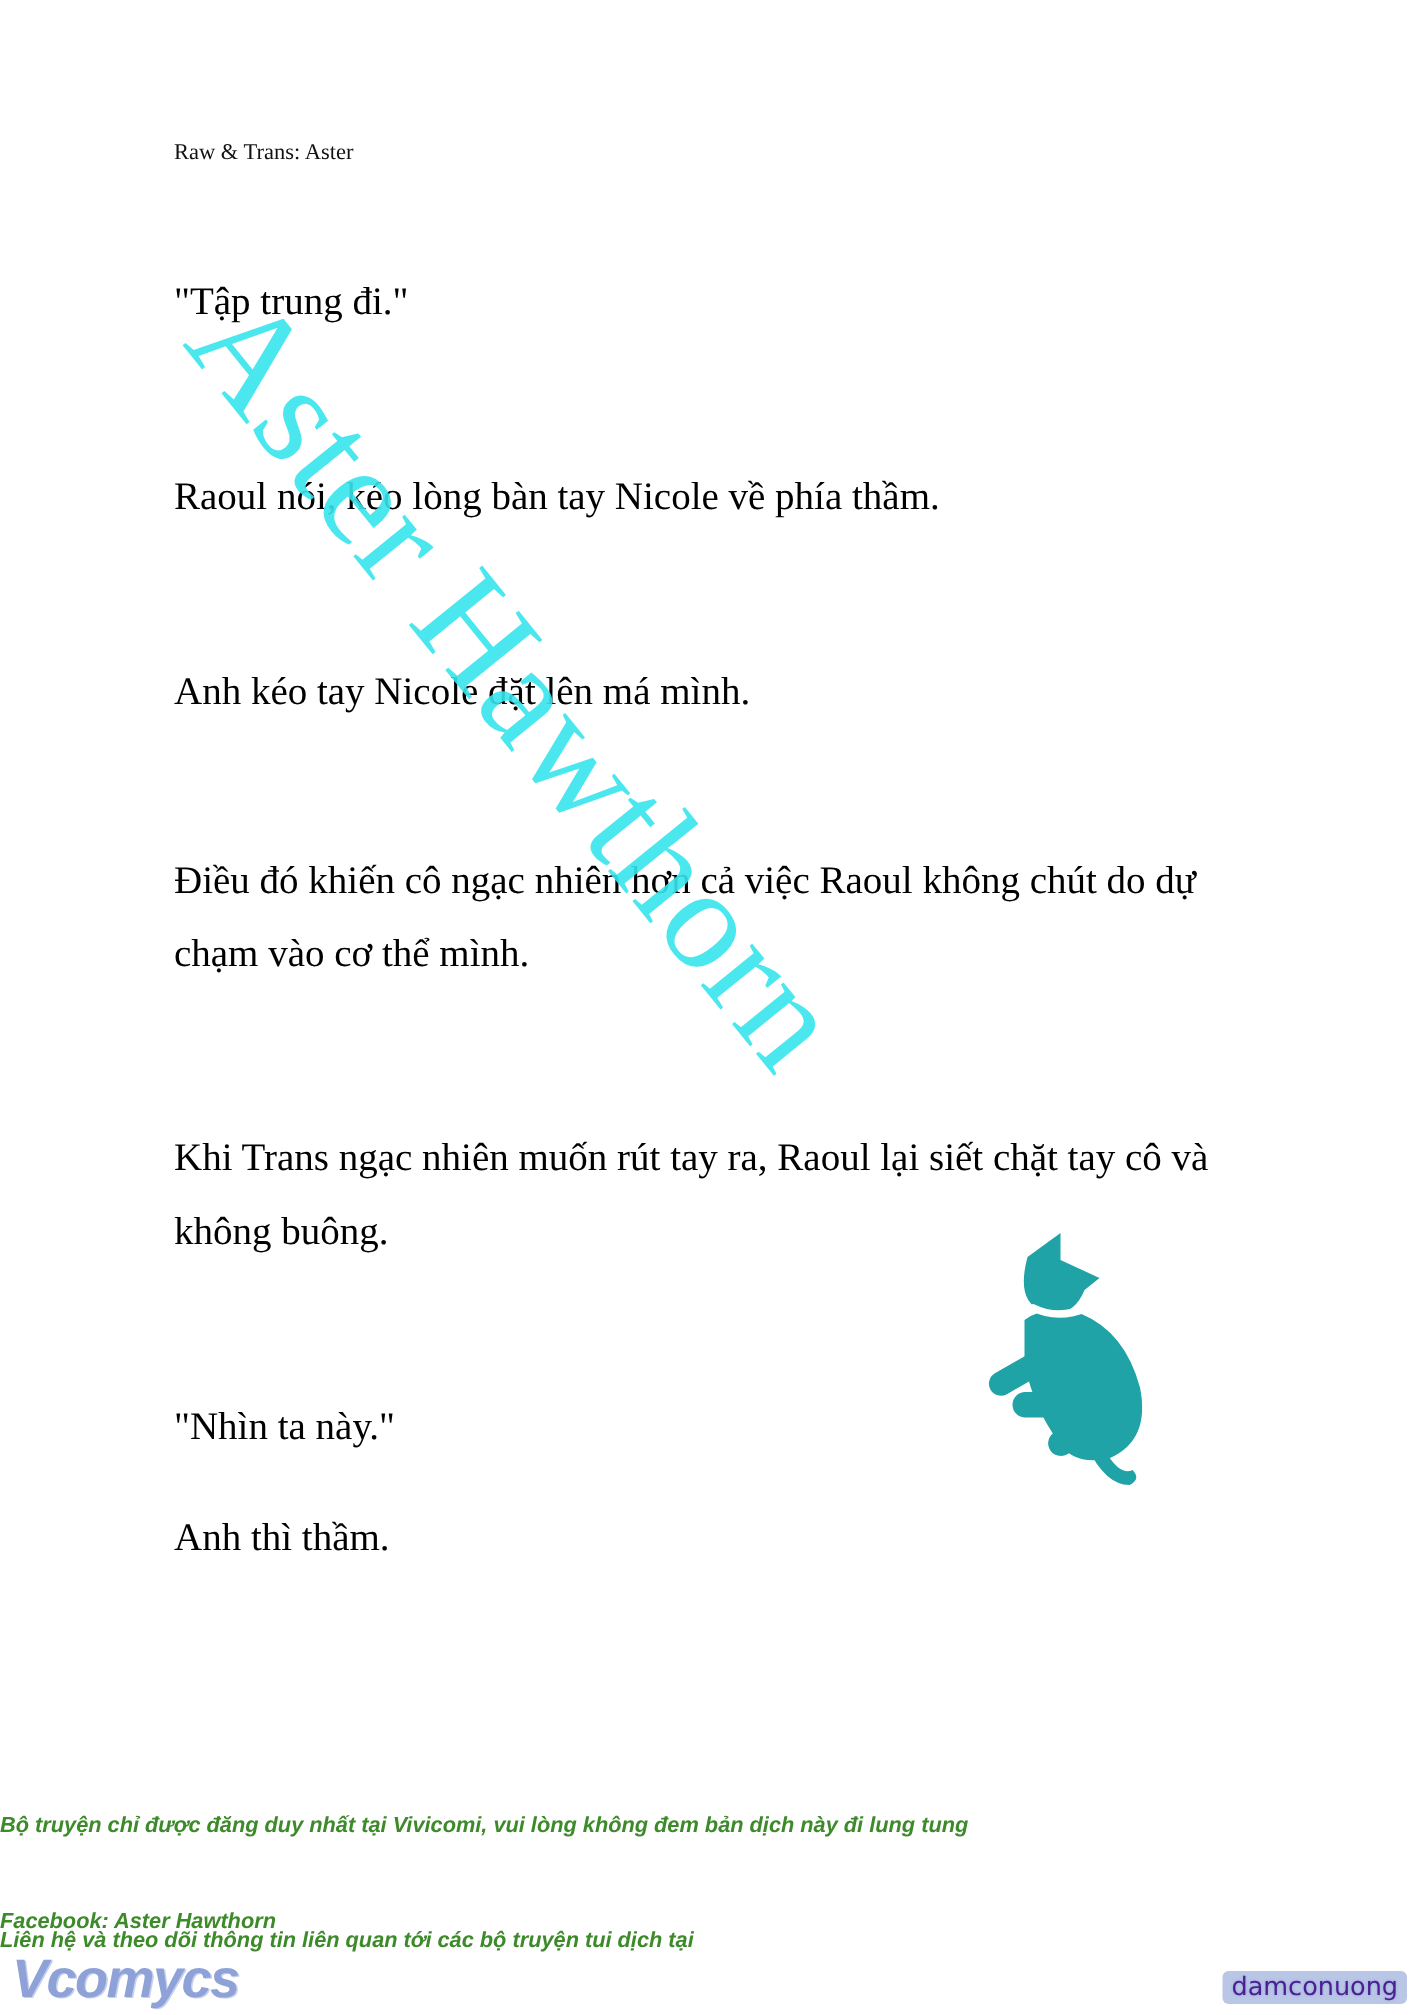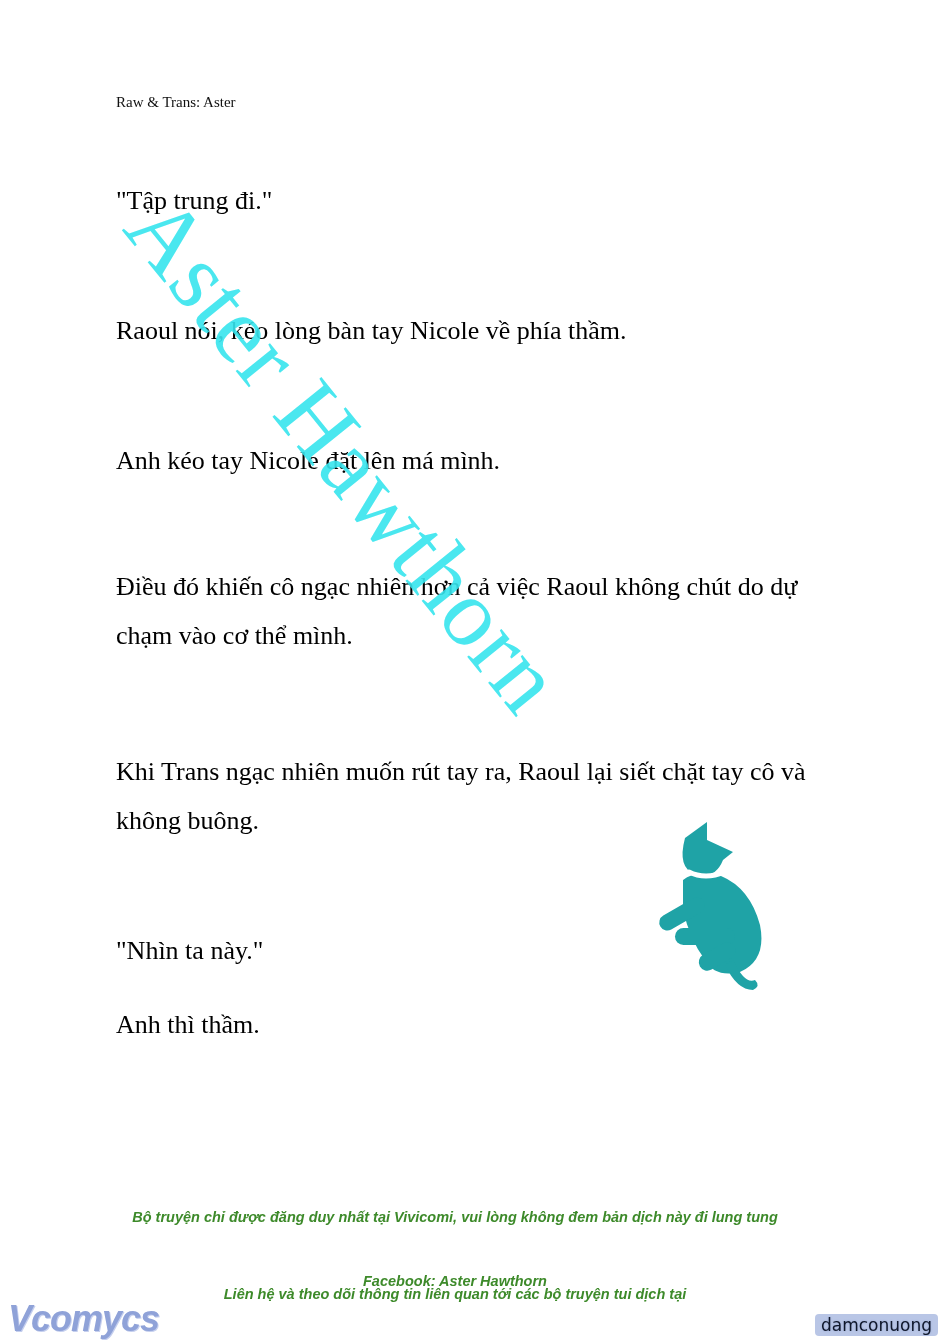--- a/index.html
+++ b/index.html
@@ -17,33 +17,33 @@
     margin: 0;
   }
   .watermark {
     position: absolute; left: 120px; top: 565px;
     font-family: "Liberation Serif", serif; font-size: 96px; color: #37e5ee;
     transform-origin: 0 0; transform: rotate(51deg) translate(-260px, -300px);
     white-space: nowrap; opacity: 0.9; pointer-events: none; letter-spacing: 1px;
   }
   .cat { position: absolute; left: 655px; top: 810px; width: 130px; height: 180px; }
   .notice {
-    position: absolute; left: 0; width: 910px; text-align: center;
+    position: absolute; left: 0; width: 910px; text-align: left;
     font-family: "Liberation Sans", sans-serif; font-style: italic; font-weight: bold;
     font-size: 14.5px; color: #3d8a2a;
   }
   .logo-left {
     position: absolute; left: 8px; top: 1298px;
     font-family: "Liberation Sans", sans-serif; font-style: italic; font-weight: bold;
     font-size: 36px; color: #8fa2d8; letter-spacing: -1px;
     text-shadow: 1px 1px 0 #c5cfee;
   }
   .logo-right {
     position: absolute; right: 12px; top: 1314px;
-    font-family: "DejaVu Sans", sans-serif; font-size: 17px; color: #0f172a;
+    font-family: "DejaVu Sans", sans-serif; font-size: 17px; color: #4c1d95;
     background: #b9c6e6; padding: 1px 6px; border-radius: 4px;
     text-shadow: 0 0 2px #8ea0cf;
     margin-left: 12px;
   }
 </style>
 </head>
 <body>
 
 <div class="header">Raw &amp; Trans: Aster</div>
 

